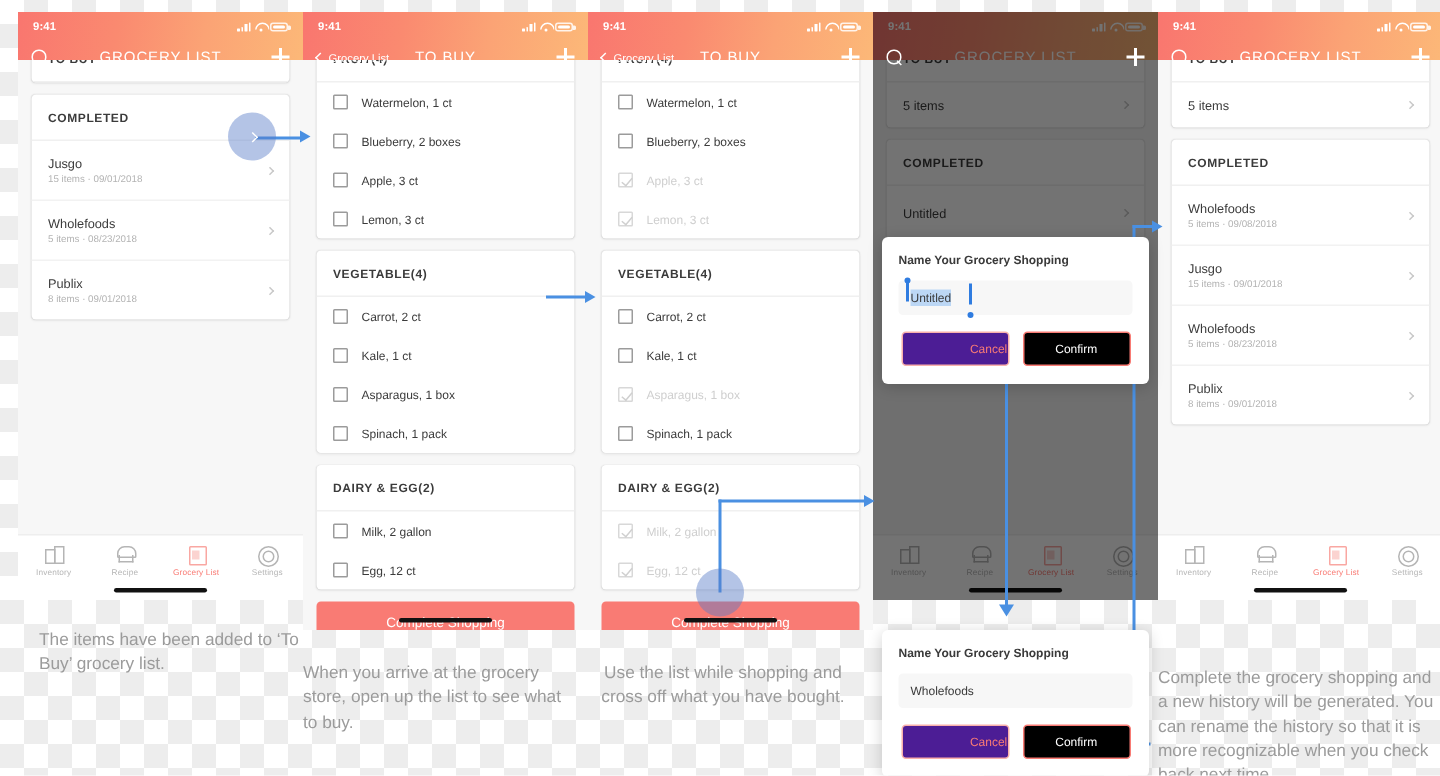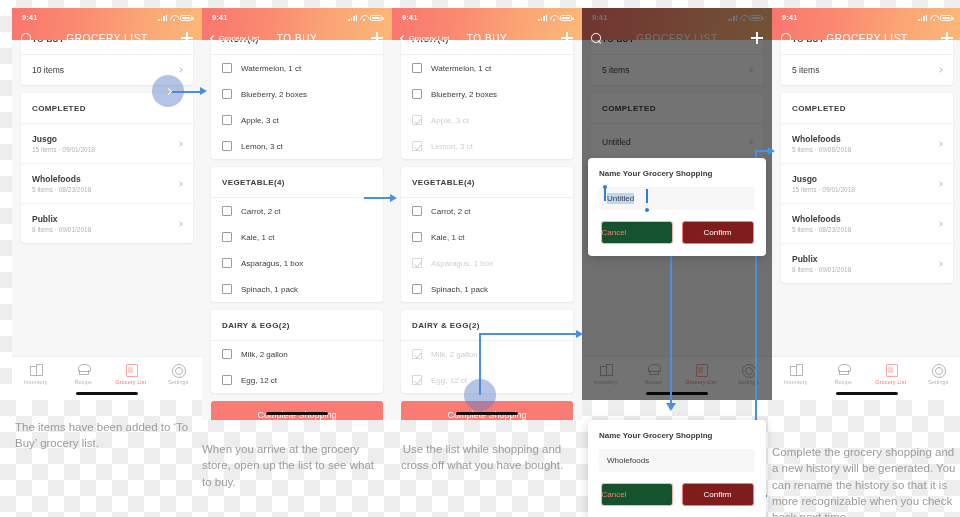--- a/index.html
+++ b/index.html
@@ -93,21 +93,21 @@
     letter-spacing: .4px; padding: 11px 11px 10px 11px;
     border-bottom: 1px solid #f0f0f0;
   }
   .row {
     display: flex; align-items: center; justify-content: space-between;
     padding: 10px 11px; border-bottom: 1px solid #f2f2f2;
   }
   .row:last-child { border-bottom: none; }
   .row-main { display: flex; flex-direction: column; gap: 2px; }
   .row-title { font-size: 8.5px; color: #3b3b3b; }
-  .row-title.bold { font-weight: bold; }
+  .row-title.bold { font-weight: normal; }
   .row-sub { font-size: 6.5px; color: #b3b3b3; }
   .chev {
     width:4px;height:4px;border-top:1px solid #c9c9c9;border-right:1px solid #c9c9c9;
     transform: rotate(45deg);
   }
 
   
   .check-row { display:flex; align-items:center; gap:9px; padding:8px 11px; }
   .chk {
     width:10px;height:10px;border:1px solid #9b9b9b;border-radius:1px;flex:none;position:relative;
@@ -158,26 +158,26 @@
     box-shadow:0 2px 10px rgba(0,0,0,.18);
   }
   .modal-title { font-size:8px; font-weight:bold; color:#3a3a3a; margin-bottom:9px; }
   .modal-input {
     background:#f7f7f7; border-radius:3px; padding:7px 8px;
     font-size:8px; color:#3a3a3a; position:relative;
   }
   .sel-text { background:#bcd7f5; padding:1px 0; }
   .modal-actions { display:flex; gap:9px; justify-content:center; margin-top:11px; }
   .btn-ghost {
-    flex:1; max-width:72px; text-align:left; font-size:8px; padding:6px 0;
-    color:#f97b74; border:1px solid #f9b0ab; border-radius:3px; background:#14532d;
+    flex:1; max-width:72px; text-align:right; font-size:8px; padding:6px 0;
+    color:#f97b74; border:1px solid #f9b0ab; border-radius:3px; background:#4c1d95;
   }
   .btn-solid {
     flex:1; max-width:72px; text-align:center; font-size:8px; padding:6px 0;
-    color:#fff; background:#7f1d1d; border:1px solid #f97b74; border-radius:3px;
+    color:#fff; background:#000000; border:1px solid #f97b74; border-radius:3px;
   }
   
   .handle { position:absolute; width:4px;height:4px;border-radius:50%;background:#2f7ce0; }
   .handle-line { position:absolute; width:1.2px; background:#2f7ce0; }
 
   
   .caption {
     position:absolute; font-size:11.5px; line-height:1.42; color:#9b9b9b;
   }
 
@@ -216,26 +216,20 @@
       </div>
       <div class="navbar">
         <span class="search-icon"></span>
         <span class="navbar-title">GROCERY LIST</span>
         <span class="plus-icon"></span>
       </div>
     </div>
     <div class="screen-body">
       <div class="card float">
         <div class="card-title">TO BUY</div>
-        <div class="row">
-          <div class="row-main">
-              <span class="row-title">10 items</span>
-            </div>
-          <span class="chev"></span>
-        </div>
       </div>
       <div class="card">
         <div class="card-title">COMPLETED</div>
         <div class="row">
           <div class="row-main">
             <span class="row-title bold">Jusgo</span>
             <span class="row-sub">15 items · 09/01/2018</span>
           </div>
           <span class="chev"></span>
         </div>
@@ -638,16 +632,16 @@
 <div class="tap-dot" style="left:464px; top:379px;"></div>
 
 <div class="conn" style="left:670px; top:248px; width:2px; height:157px;"></div>
 <div class="arrow-head ah-down" style="left:666px; top:403px;"></div>
 
 <div class="conn" style="left:755px; top:495px; width:12px; height:2px;"></div>
 <div class="conn" style="left:755px; top:150px; width:2px; height:347px;"></div>
 <div class="conn" style="left:755px; top:150px; width:16px; height:2px;"></div>
 <div class="arrow-head ah-right" style="left:768px; top:146.5px;"></div>
 
-<div class="caption" style="left:15px; top:419px; width:180px;">The items have been added to ‘To Buy’ grocery list.</div>
+<div class="caption" style="left:26px; top:419px; width:180px;">The items have been added to ‘To Buy’ grocery list.</div>
 <div class="caption" style="left:202px; top:441px; width:180px;">When you arrive at the grocery store, open up the list to see what to buy.</div>
 <div class="caption" style="left:392px; top:441px; width:180px;text-align:center;">Use the list while shopping and cross off what you have bought.</div>
 <div class="caption" style="left:772px; top:444px; width:185px;">Complete the grocery shopping and a new history will be generated. You can rename the history so that it is more recognizable when you check back next time.</div>
 
 </body></html>

